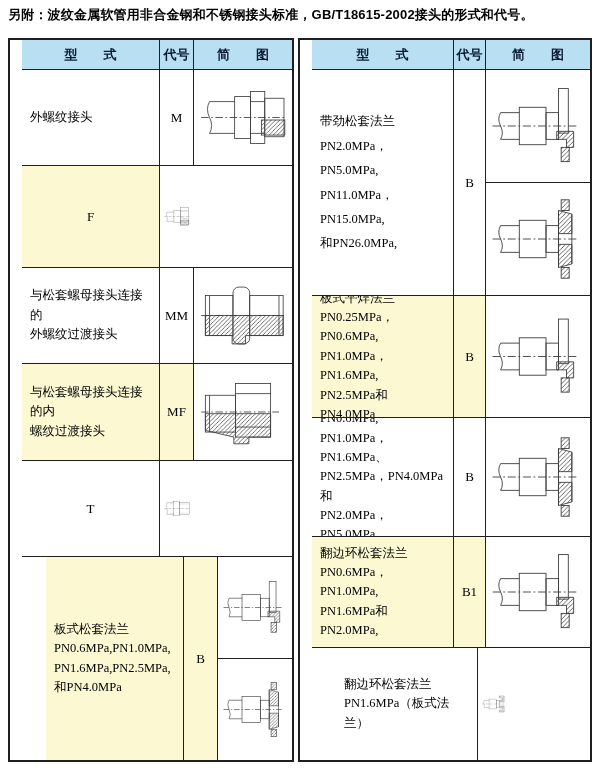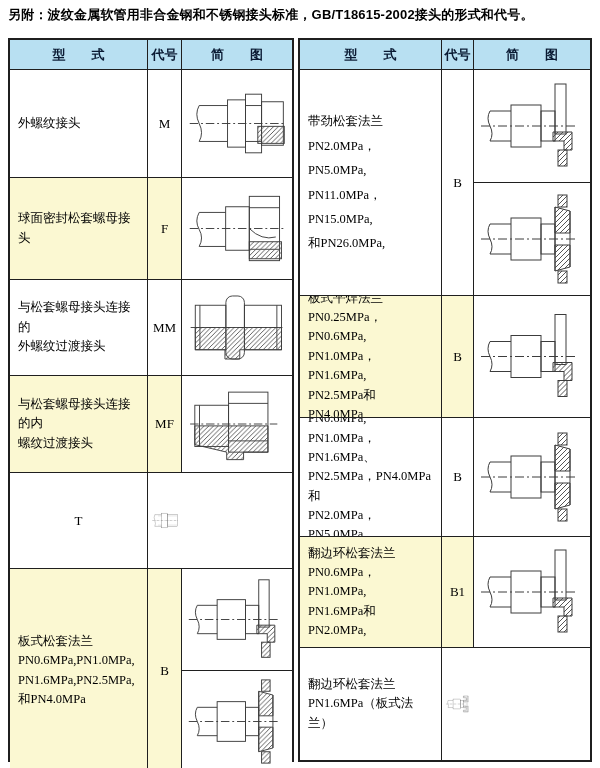--- a/index.html
+++ b/index.html
@@ -11,26 +11,26 @@
   body{
     width:600px;height:768px;position:relative;background:#ffffff;
     font-family:"Liberation Sans", sans-serif;color:#000;
   }
   .title{
     position:absolute;left:8px;top:6px;width:584px;
     font-size:13px;font-weight:bold;letter-spacing:0.2px;
   }
   .tbl{
     position:absolute;top:38px;border:2px solid var(--border);
-    box-sizing:border-box;background:#fff;
+    box-sizing:border-box;background:#fff;padding-left:12px;
   }
   .tbl-left{left:8px;width:286px;height:724px;}
   .tbl-right{left:298px;width:294px;height:724px;}
   .row{display:grid;border-bottom:1px solid var(--border);box-sizing:border-box;}
-  .row:last-child{border-bottom:none;}
+  .row:last-child{border-bottom:none;margin-left:24px;}
   .tbl-left .row{grid-template-columns:138px 34px 1fr;}
   .tbl-right .row{grid-template-columns:142px 32px 1fr;}
   .cell{
     border-right:1px solid var(--border);box-sizing:border-box;
     display:flex;align-items:center;overflow:hidden;
   }
   .cell:last-child{border-right:none;}
   .hdr .cell{
     background:var(--header-bg);justify-content:center;
     font-size:13px;font-weight:bold;color:#0a1a33;
@@ -156,32 +156,31 @@
 
 <div class="title">另附：波纹金属软管用非合金钢和不锈钢接头标准，GB/T18615-2002接头的形式和代号。</div>
 
 <div class="tbl tbl-left">
   <div class="row hdr" style="height:30px">
     <div class="cell">型　　式</div>
     <div class="cell">代号</div>
     <div class="cell">简　　图</div>
   </div>
 
-  <div class="row" style="height:108px">
+  <div class="row" style="height:96px">
     <div class="cell type">外螺纹接头</div>
     <div class="cell code">M</div>
     <div class="cell diag-cell">
       <svg viewBox="0 0 110 96">
           <use href="#diag-m"></use>
         </svg>
     </div>
   </div>
 
   <div class="row" style="height:102px">
-    <div class="cell type hl">球面密封松套螺母接头</div>
     <div class="cell code hl">F</div>
     <div class="cell diag-cell">
       <svg viewBox="0 0 110 96">
           <use href="#diag-f"></use>
         </svg>
     </div>
   </div>
 
   <div class="row" style="height:96px">
     <div class="cell type">与松套螺母接头连接的

